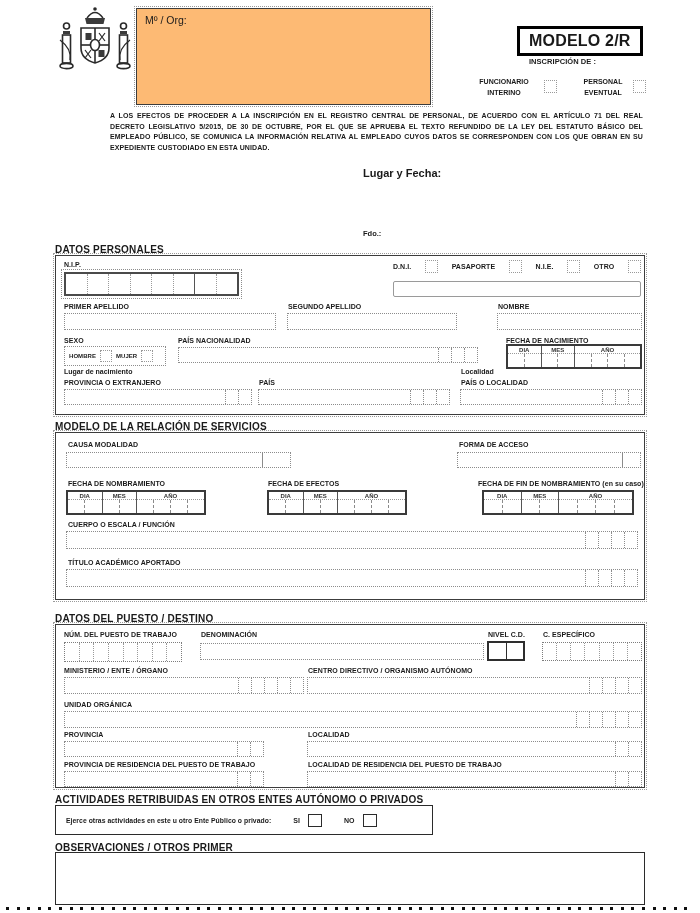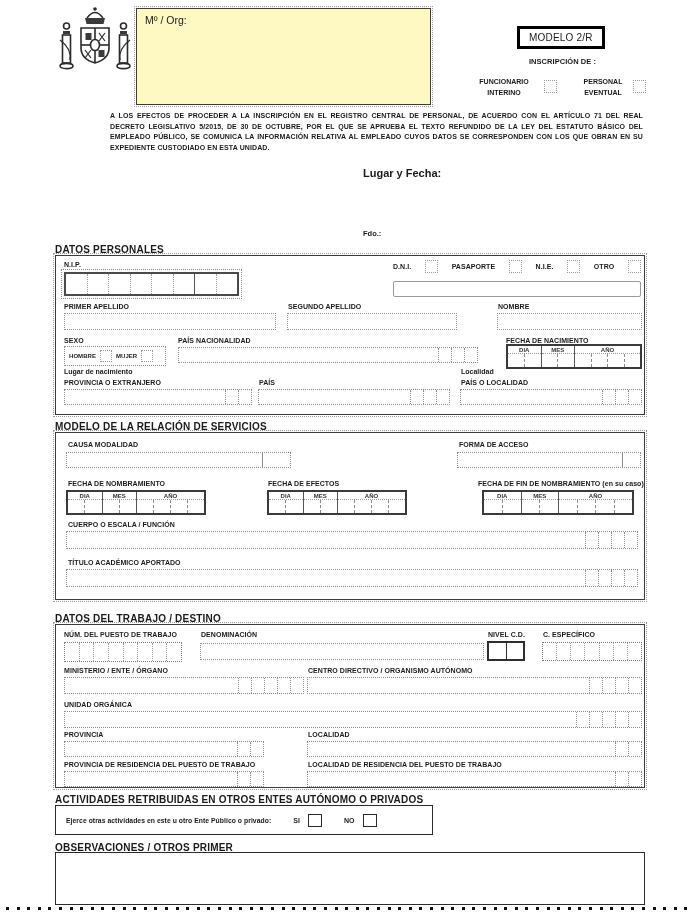--- a/index.html
+++ b/index.html
@@ -32,22 +32,22 @@
   .dt-col{display:flex;flex-direction:column;flex:2}
   .dt-col.c4{flex:4}
   .dt-col+.dt-col{border-left:1px solid #555}
   .dt-h{font-size:6px;font-weight:600;text-align:center;color:#333;border-bottom:1px dotted #999;line-height:8px;height:8px;overflow:hidden}
   .dt-r{display:flex;flex:1}
   .dt-r span{flex:1;border-left:1px dashed #8a8a8a}
   .dt-r span:first-child{border-left:none}
   .sexo{display:flex;align-items:center;border:1px dotted #8c8c8c;background:#fff;padding:0 4px;gap:4px}
   .sexo .lbl{font-size:6px}
   .sexo .cb{width:12px;height:12px}
-  .org-box{border:1px solid #3c3c3c;outline:1px dotted #9a9a9a;outline-offset:1px;background:#fef9c3;padding:5px 8px;font-size:10.5px}
-  .model-badge{border:3px solid #000;padding:3px 9px;font-size:10px;font-weight:400;background:#fff;letter-spacing:.2px}
+  .org-box{border:1px solid #3c3c3c;outline:1px dotted #9a9a9a;outline-offset:1px;background:#fdba74;padding:5px 8px;font-size:10.5px}
+  .model-badge{border:3px solid #000;padding:3px 9px;font-size:16px;font-weight:700;background:#fff;letter-spacing:.2px}
   .legal{font-size:7px;font-weight:600;line-height:1.5;text-align:justify;letter-spacing:.1px}
   .hdr-opt{font-size:7px;font-weight:700;text-align:center;line-height:1.5}
   .act-box{position:absolute;border:1.6px solid #2b2b2b;background:#fff;display:flex;align-items:center;padding:0 10px}
   .obs-box{position:absolute;border:1.6px solid #2b2b2b;background:#fff}
   .dotline{position:absolute;background:repeating-linear-gradient(90deg,#111 0 3px,transparent 3px 10.6px)}
   .idrow{display:flex;justify-content:space-between;align-items:center}
 </style>
 </head>
 <body>
 
@@ -320,21 +320,21 @@
   <span class="abs lbl" style="left:12px;top:126px">TÍTULO ACADÉMICO APORTADO</span>
   <div class="abs inp" style="left:10px;top:136px;width:572px;height:18px">
     <span class="fill"></span>
       <span class="ec"></span>
       <span class="ec"></span>
       <span class="ec"></span>
       <span class="ec"></span>
   </div>
 </div>
 
-<div class="abs sec-title" style="left:55px;top:613px">DATOS DEL TRABAJO / DESTINO</div>
+<div class="abs sec-title" style="left:55px;top:613px">DATOS DEL PUESTO / DESTINO</div>
 <div class="sec-box" style="left:55px;top:624px;width:590px;height:164px">
 
   <span class="abs lbl" style="left:8px;top:6px">NÚM. DEL PUESTO DE TRABAJO</span>
   <span class="abs lbl" style="left:145px;top:6px">DENOMINACIÓN</span>
   <span class="abs lbl" style="left:432px;top:6px">NIVEL C.D.</span>
   <span class="abs lbl" style="left:487px;top:6px">C. ESPECÍFICO</span>
 
   <div class="abs cell-grid" style="left:8px;top:17px;width:118px;height:20px">
     <span></span>
       <span></span>

